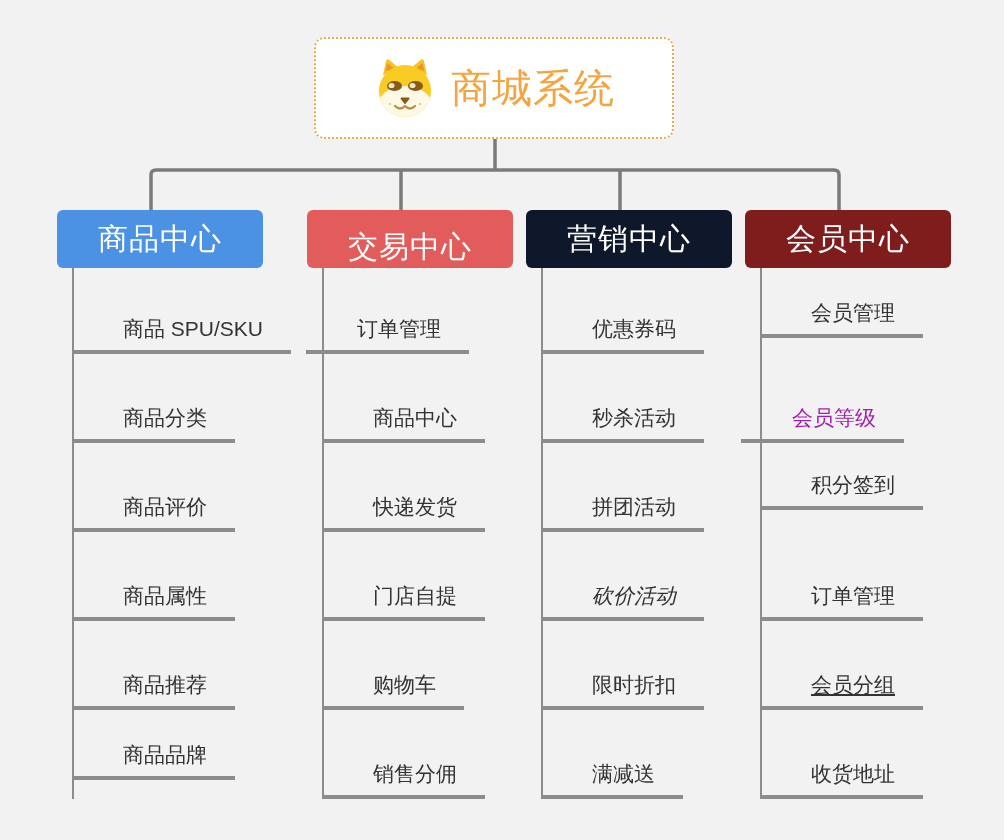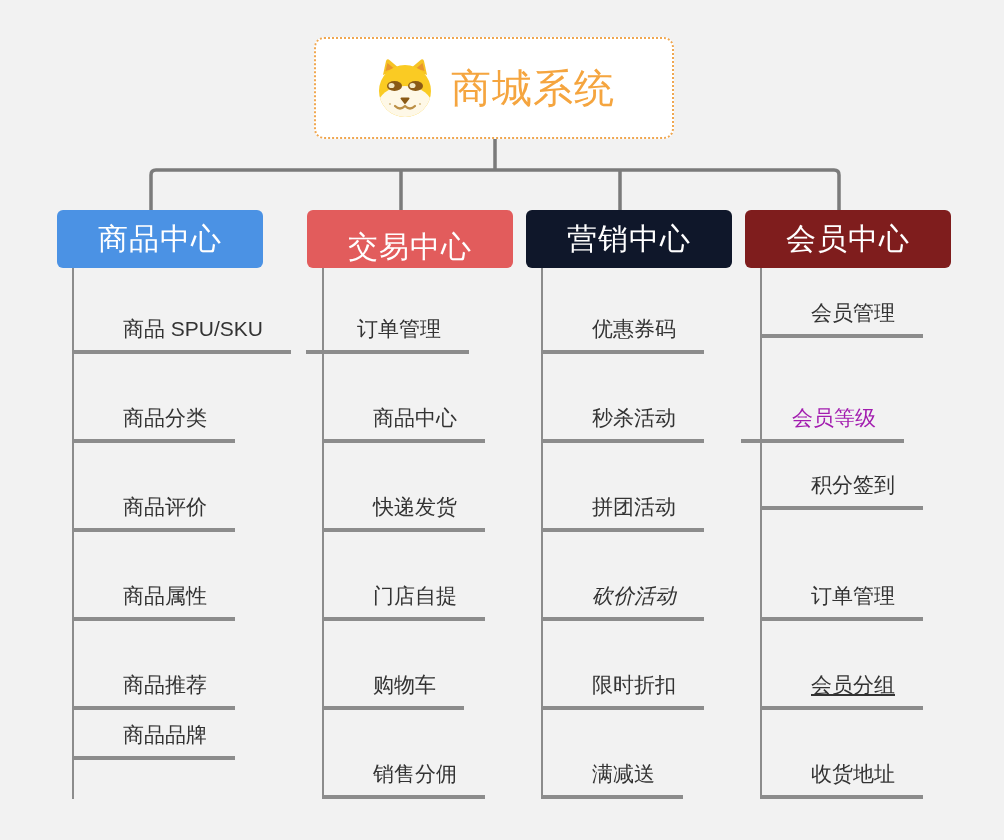--- a/index.html
+++ b/index.html
@@ -112,21 +112,21 @@
       </div>
       <div class="child-node" style="left: 72px; top: 486px; border-bottom-color: rgb(140, 140, 140); color: rgb(51, 51, 51);">
         <span>商品评价</span>
       </div>
       <div class="child-node" style="left: 72px; top: 575px; border-bottom-color: rgb(140, 140, 140); color: rgb(51, 51, 51);">
         <span>商品属性</span>
       </div>
       <div class="child-node" style="left: 72px; top: 664px; border-bottom-color: rgb(140, 140, 140); color: rgb(51, 51, 51);">
         <span>商品推荐</span>
       </div>
-      <div class="child-node" style="left: 72px; top: 714px; border-bottom-color: rgb(140, 140, 140); color: rgb(51, 51, 51);">
+      <div class="child-node" style="left: 72px; top: 734px; border-bottom-color: rgb(140, 140, 140); color: rgb(51, 51, 51);">
         <span>商品品牌</span>
       </div>
       <div class="branch-header" style="left: 307px; top: 210px; background: rgb(226, 92, 92); color: rgb(255, 255, 255); align-items: flex-end;">
         <span>交易中心</span>
       </div>
       <div class="branch-vline" style="left: 322px; top: 268px; height: 531px; background: rgb(140, 140, 140);"></div>
       <div class="child-node" style="left: 306px; top: 308px; border-bottom-color: rgb(140, 140, 140); color: rgb(51, 51, 51);">
         <span>订单管理</span>
       </div>
       <div class="child-node" style="left: 322px; top: 397px; border-bottom-color: rgb(140, 140, 140); color: rgb(51, 51, 51);">

